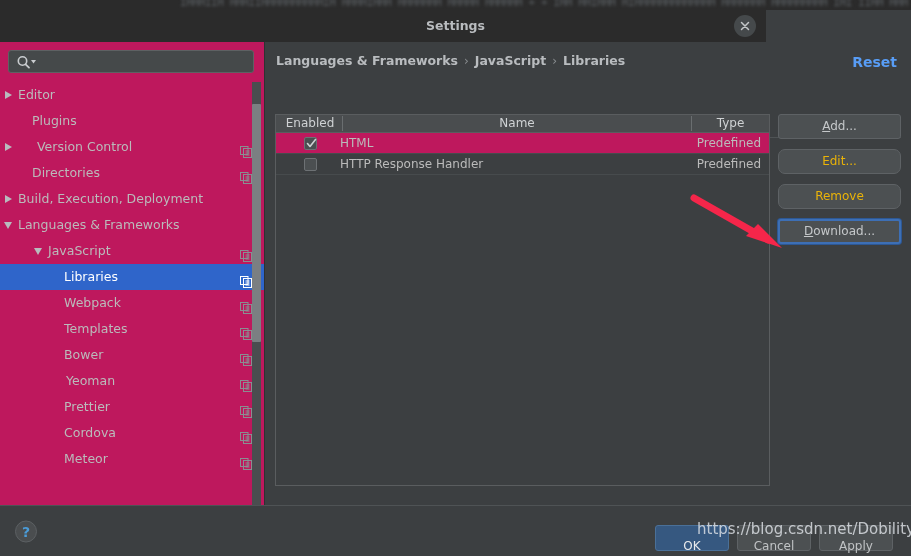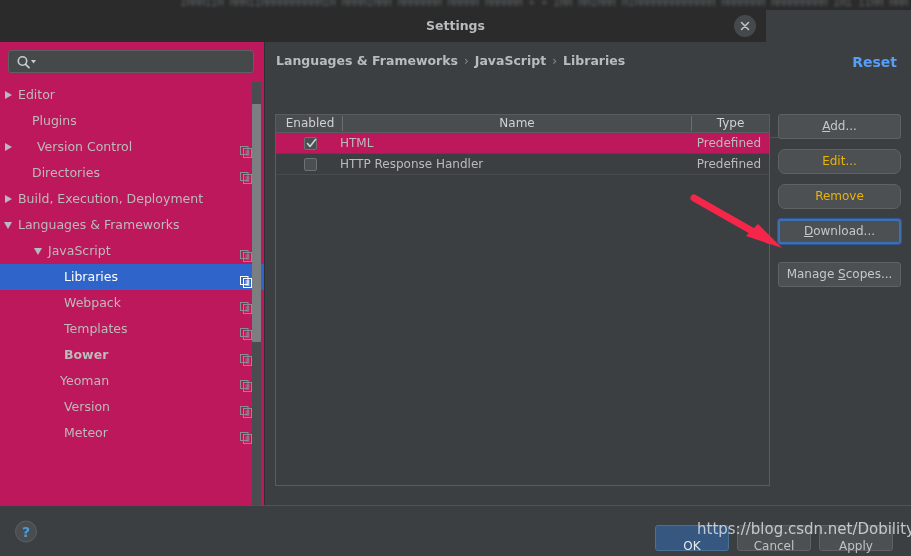--- a/index.html
+++ b/index.html
@@ -469,37 +469,45 @@
           </div>
           <div class="tree-row">
             <span class="tlabel" style="left: 64px;">Templates</span>
             <span class="copyicon"><svg width="12" height="12" viewBox="0 0 12 12">
                 <rect x="0.5" y="0.5" width="7.5" height="8" stroke="#8a8e91" fill="none" stroke-width="1"></rect>
                 <rect x="3.5" y="2.5" width="8" height="9" stroke="#8a8e91" fill="none" stroke-width="1"></rect>
                 <path d="M5.5 5 H9.5 M5.5 7 H9.5 M5.5 9 H9.5" stroke="#8a8e91" stroke-width="1"></path>
               </svg></span>
           </div>
           <div class="tree-row">
-            <span class="tlabel" style="left: 64px; font-weight: bold;">Bower</span>
-            <span class="copyicon"><svg width="12" height="12" viewBox="0 0 12 12">
-                <rect x="0.5" y="0.5" width="7.5" height="8" stroke="#8a8e91" fill="none" stroke-width="1"></rect>
-                <rect x="3.5" y="2.5" width="8" height="9" stroke="#8a8e91" fill="none" stroke-width="1"></rect>
-                <path d="M5.5 5 H9.5 M5.5 7 H9.5 M5.5 9 H9.5" stroke="#8a8e91" stroke-width="1"></path>
-              </svg></span>
-          </div>
-          <div class="tree-row">
-            <span class="tlabel" style="left: 60px;">Yeoman</span>
-            <span class="copyicon"><svg width="12" height="12" viewBox="0 0 12 12">
-                <rect x="0.5" y="0.5" width="7.5" height="8" stroke="#8a8e91" fill="none" stroke-width="1"></rect>
-                <rect x="3.5" y="2.5" width="8" height="9" stroke="#8a8e91" fill="none" stroke-width="1"></rect>
-                <path d="M5.5 5 H9.5 M5.5 7 H9.5 M5.5 9 H9.5" stroke="#8a8e91" stroke-width="1"></path>
-              </svg></span>
-          </div>
-          <div class="tree-row">
-            <span class="tlabel" style="left: 64px;">Version</span>
+            <span class="tlabel" style="left: 64px;">Bower</span>
+            <span class="copyicon"><svg width="12" height="12" viewBox="0 0 12 12">
+                <rect x="0.5" y="0.5" width="7.5" height="8" stroke="#8a8e91" fill="none" stroke-width="1"></rect>
+                <rect x="3.5" y="2.5" width="8" height="9" stroke="#8a8e91" fill="none" stroke-width="1"></rect>
+                <path d="M5.5 5 H9.5 M5.5 7 H9.5 M5.5 9 H9.5" stroke="#8a8e91" stroke-width="1"></path>
+              </svg></span>
+          </div>
+          <div class="tree-row">
+            <span class="tlabel" style="left: 66px;">Yeoman</span>
+            <span class="copyicon"><svg width="12" height="12" viewBox="0 0 12 12">
+                <rect x="0.5" y="0.5" width="7.5" height="8" stroke="#8a8e91" fill="none" stroke-width="1"></rect>
+                <rect x="3.5" y="2.5" width="8" height="9" stroke="#8a8e91" fill="none" stroke-width="1"></rect>
+                <path d="M5.5 5 H9.5 M5.5 7 H9.5 M5.5 9 H9.5" stroke="#8a8e91" stroke-width="1"></path>
+              </svg></span>
+          </div>
+          <div class="tree-row">
+            <span class="tlabel" style="left: 64px;">Prettier</span>
+            <span class="copyicon"><svg width="12" height="12" viewBox="0 0 12 12">
+                <rect x="0.5" y="0.5" width="7.5" height="8" stroke="#8a8e91" fill="none" stroke-width="1"></rect>
+                <rect x="3.5" y="2.5" width="8" height="9" stroke="#8a8e91" fill="none" stroke-width="1"></rect>
+                <path d="M5.5 5 H9.5 M5.5 7 H9.5 M5.5 9 H9.5" stroke="#8a8e91" stroke-width="1"></path>
+              </svg></span>
+          </div>
+          <div class="tree-row">
+            <span class="tlabel" style="left: 64px;">Cordova</span>
             <span class="copyicon"><svg width="12" height="12" viewBox="0 0 12 12">
                 <rect x="0.5" y="0.5" width="7.5" height="8" stroke="#8a8e91" fill="none" stroke-width="1"></rect>
                 <rect x="3.5" y="2.5" width="8" height="9" stroke="#8a8e91" fill="none" stroke-width="1"></rect>
                 <path d="M5.5 5 H9.5 M5.5 7 H9.5 M5.5 9 H9.5" stroke="#8a8e91" stroke-width="1"></path>
               </svg></span>
           </div>
           <div class="tree-row">
             <span class="tlabel" style="left: 64px;">Meteor</span>
             <span class="copyicon"><svg width="12" height="12" viewBox="0 0 12 12">
                 <rect x="0.5" y="0.5" width="7.5" height="8" stroke="#8a8e91" fill="none" stroke-width="1"></rect>
@@ -551,21 +559,20 @@
             <span class="row-sep"></span>
           </div>
         </div>
     </div>
 
     <div class="btncol" id="side-buttons">
         <button class="sbtn"><span><span class="mn">A</span>dd...</span></button>
         <button class="sbtn disabled" disabled=""><span>Edit...</span></button>
         <button class="sbtn disabled" disabled=""><span>Remove</span></button>
         <button class="sbtn focused gap"><span><span class="mn">D</span>ownload...</span></button>
-        <button class="sbtn"><span>Manage <span class="mn">S</span>copes...</span></button>
       </div>
 
   </div>
 </div>
 
 <div class="bottombar">
   <div class="help-icon">
     <svg width="24" height="24" viewBox="0 0 24 24">
       <circle cx="12" cy="11.5" r="10.5" fill="#4a4d4f" stroke="#5c6063" stroke-width="1"></circle>
       <text x="12" y="16.5" font-family="DejaVu Sans, sans-serif" font-size="14" font-weight="bold" fill="#4b9cd8" text-anchor="middle">?</text>

